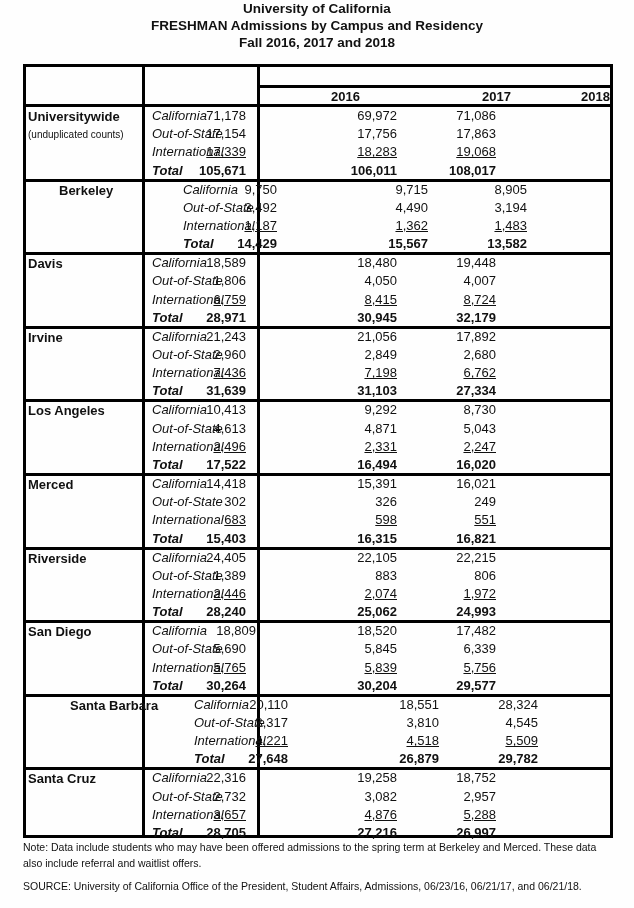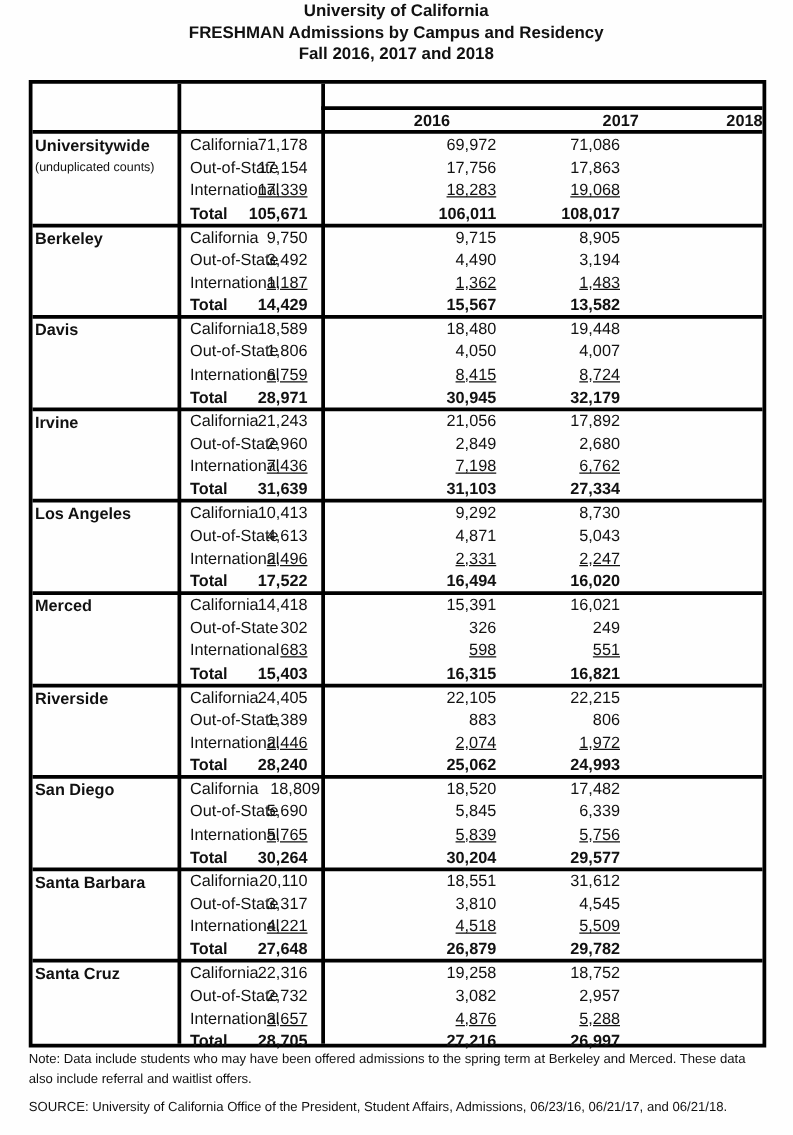--- a/index.html
+++ b/index.html
@@ -14,21 +14,21 @@
   .hline { position:absolute; left:0; right:0; height:3px; background:#000; }
   .hdr-admits { position:absolute; left:234px; right:0; top:0; height:19px;
                 text-align:center; font-weight:bold; font-size:13px; line-height:19px; }
   .hdr-years { position:absolute; left:234px; right:0; top:22px; height:16px; }
   .yr { position:absolute; top:0; width:100px; text-align:right; font-weight:bold;
         font-size:13px; line-height:16px; }
   .group { position:absolute; left:0; right:0; height:73.5px; }
   .campus { position:absolute; left:2px; top:1px; font-weight:bold; font-size:13px; line-height:17px; }
   .campus-sub { position:absolute; left:2px; top:21px; font-size:10px; line-height:14px; }
   .row { position:absolute; left:120px; right:0; height:18.4px; font-size:13px; line-height:18px; }
-  .row .lbl { position:absolute; left:6px; top:0; }
+  .row .lbl { position:absolute; left:6px; top:0;font-style:italic; }
   .row.total { font-weight:bold; }
   .val { position:absolute; top:0; width:100px; text-align:right; }
   .u { text-decoration:underline; }
   .note { position:absolute; left:23px; top:839px; width:590px; font-size:10.5px; line-height:16px; }
   .source { position:absolute; left:23px; top:878px; width:600px; font-size:10.5px; line-height:16px; }
 </style>
 </head>
 <body>
 
 <div class="titles">
@@ -70,21 +70,21 @@
           <span class="val" style="left:250px"><span class="u">19,068</span></span>
         </div>
         <div class="row total" style="top:54.599999999999994px">
           <span class="lbl">Total</span>
           <span class="val" style="left:0px"><span class="">105,671</span></span>
           <span class="val" style="left:151px"><span class="">106,011</span></span>
           <span class="val" style="left:250px"><span class="">108,017</span></span>
         </div>
       </div>
       <div class="hline" style="top: 111.6px;"></div>
-      <div class="group" style="top: 113.6px;">
+      <div class="group" style="top: 113.6px; margin-left: 31px;">
         <div class="campus">Berkeley</div>
         <div class="row" style="top:0px">
           <span class="lbl">California</span>
           <span class="val" style="left:0px"><span class="">9,750</span></span>
           <span class="val" style="left:151px"><span class="">9,715</span></span>
           <span class="val" style="left:250px"><span class="">8,905</span></span>
         </div>
         <div class="row" style="top:18.2px">
           <span class="lbl">Out-of-State</span>
           <span class="val" style="left:0px"><span class="">3,492</span></span>
@@ -266,27 +266,27 @@
           <span class="val" style="left:250px"><span class="u">5,756</span></span>
         </div>
         <div class="row total" style="top:54.599999999999994px">
           <span class="lbl">Total</span>
           <span class="val" style="left:0px"><span class="">30,264</span></span>
           <span class="val" style="left:151px"><span class="">30,204</span></span>
           <span class="val" style="left:250px"><span class="">29,577</span></span>
         </div>
       </div>
       <div class="hline" style="top: 626.8px;"></div>
-      <div class="group" style="top: 628.8px;">
+      <div class="group" style="top: 628.8px; margin-left: 42px;">
         <div class="campus">Santa Barbara</div>
         <div class="row" style="top:0px">
           <span class="lbl">California</span>
           <span class="val" style="left:0px"><span class="">20,110</span></span>
           <span class="val" style="left:151px"><span class="">18,551</span></span>
-          <span class="val" style="left:250px"><span class="">31,612</span></span>
+          <span class="val" style="left:250px"><span class="">28,324</span></span>
         </div>
         <div class="row" style="top:18.2px">
           <span class="lbl">Out-of-State</span>
           <span class="val" style="left:0px"><span class="">3,317</span></span>
           <span class="val" style="left:151px"><span class="">3,810</span></span>
           <span class="val" style="left:250px"><span class="">4,545</span></span>
         </div>
         <div class="row" style="top:36.4px">
           <span class="lbl">International</span>
           <span class="val" style="left:0px"><span class="u">4,221</span></span>

